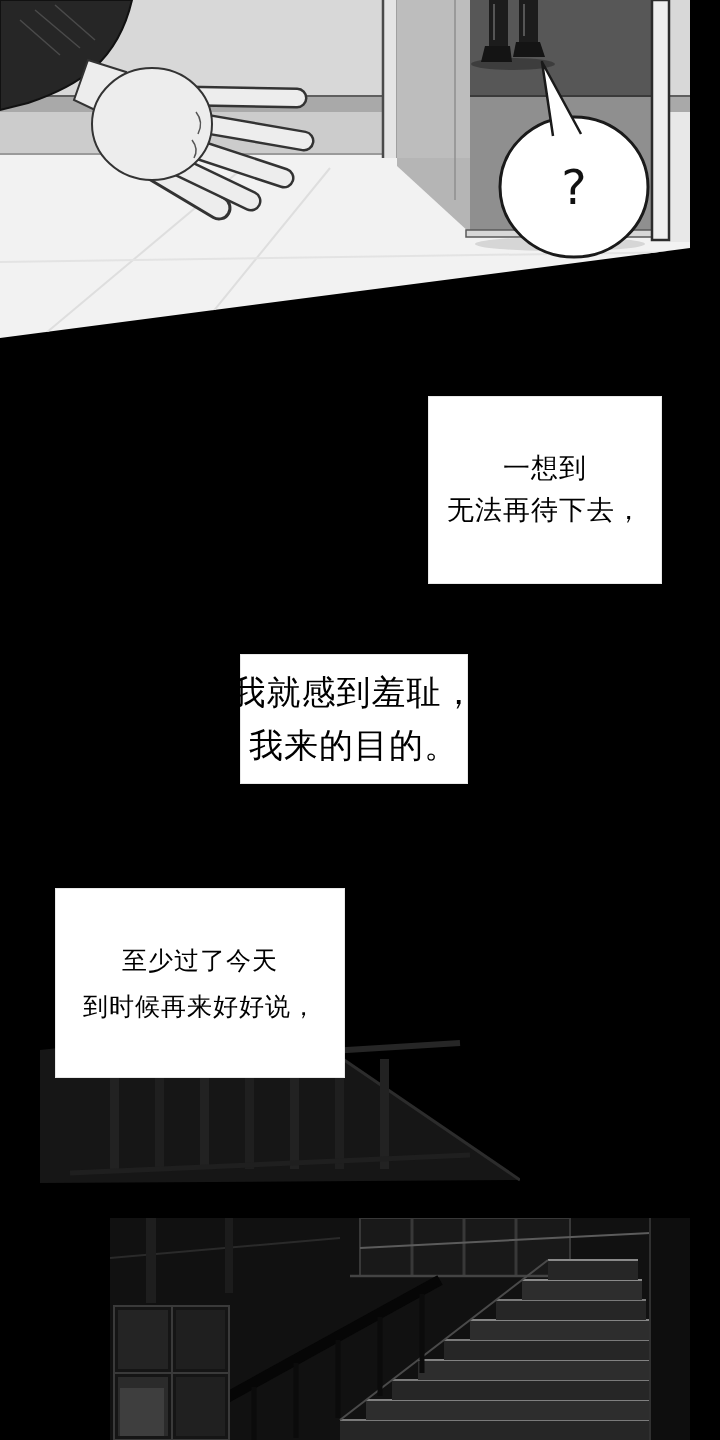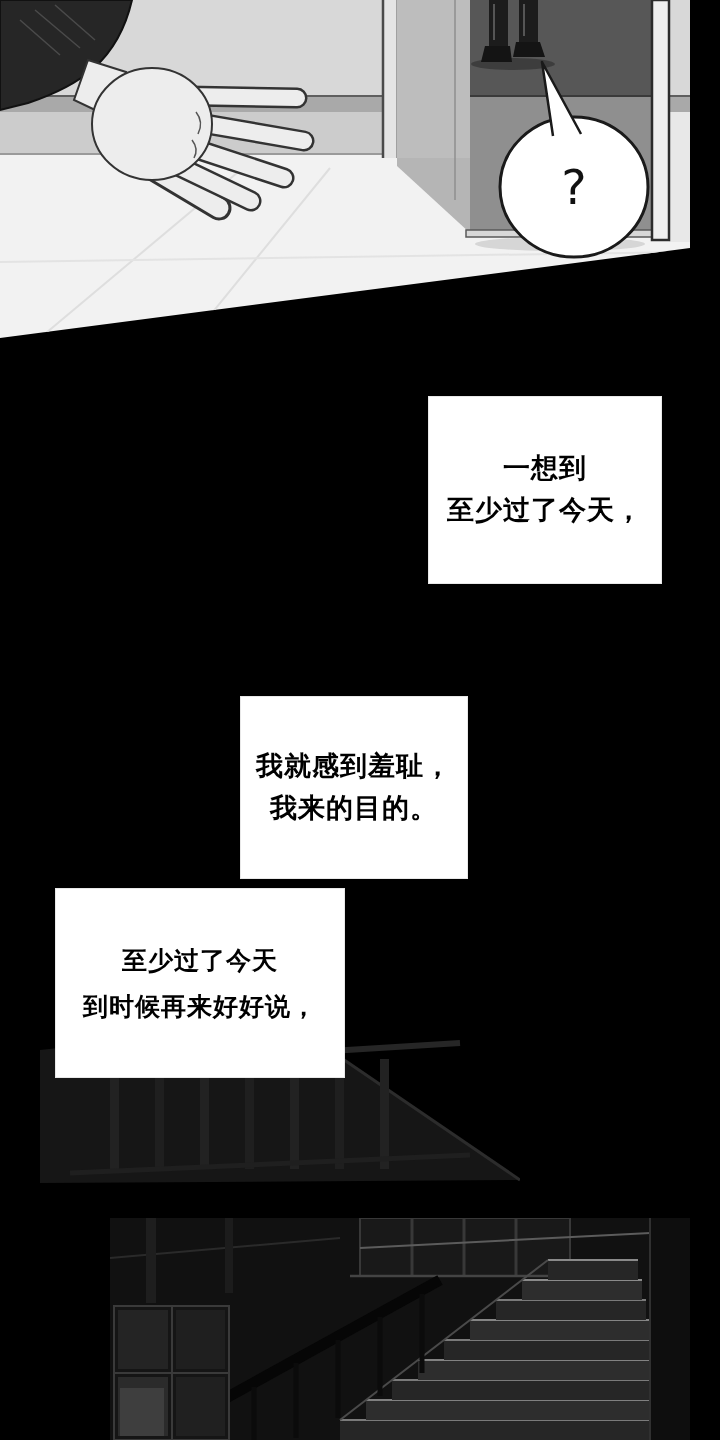--- a/index.html
+++ b/index.html
@@ -7,26 +7,26 @@
     position:relative;width:720px;height:1440px;background:#000;
     overflow:hidden;font-family:"Liberation Sans",sans-serif;
   }
   .panel-svg{position:absolute;display:block;}
   .top-panel{left:0;top:0;}
   .mid-dim{left:40px;top:1005px;}
   .bottom-panel{left:110px;top:1218px;}
   .caption{
     position:absolute;background:#fff;color:#000;
     display:flex;flex-direction:column;justify-content:center;align-items:center;
-    text-align:center;font-weight:700;letter-spacing:1px;
+    text-align:center;font-weight:400;letter-spacing:1px;
     box-shadow:0 0 0 1px #e8e8e8 inset;
   }
   .caption .line{display:block;line-height:1.55;white-space:nowrap;}
   .c1{left:428px;top:396px;width:234px;height:188px;font-size:27px;}
-  .c2{left:240px;top:654px;width:228px;height:183px;font-size:27px;margin-top:42px;}
+  .c2{left:240px;top:654px;width:228px;height:130px;font-size:34px;}
   .c3{left:55px;top:888px;width:290px;height:190px;font-size:25px;gap:7px;}
   .qmark{font-family:"DejaVu Sans",sans-serif;font-weight:400;}
 </style>
 </head>
 <body>
 
 <div class="page">
 
   <svg class="panel-svg top-panel" width="720" height="345" viewBox="0 0 720 345">
     <defs>
@@ -114,21 +114,21 @@
       <g>
         <ellipse cx="574" cy="187" rx="74" ry="70" fill="#ffffff" stroke="#1a1a1a" stroke-width="3"></ellipse>
         <path d="M553,136 L542,62 L581,134" fill="#ffffff" stroke="#1a1a1a" stroke-width="2.5" stroke-linejoin="round"></path>
         <text class="qmark" x="574" y="204" font-size="48" fill="#111111" text-anchor="middle">?</text>
       </g>
     </g>
   </svg>
 
   <div class="caption c1">
     <span class="line">一想到</span>
-    <span class="line">至少过了今天，</span>
+    <span class="line">无法再待下去，</span>
   </div>
 
   <div class="caption c2">
     <span class="line">我就感到羞耻，</span>
     <span class="line">我来的目的。</span>
   </div>
 
   <svg class="panel-svg mid-dim" width="480" height="180" viewBox="0 0 480 180">
     <polygon points="0,45 250,18 480,175 0,178" fill="#161616"></polygon>
     <line x1="250" y1="18" x2="480" y2="175" stroke="#2c2c2c" stroke-width="3"></line>

